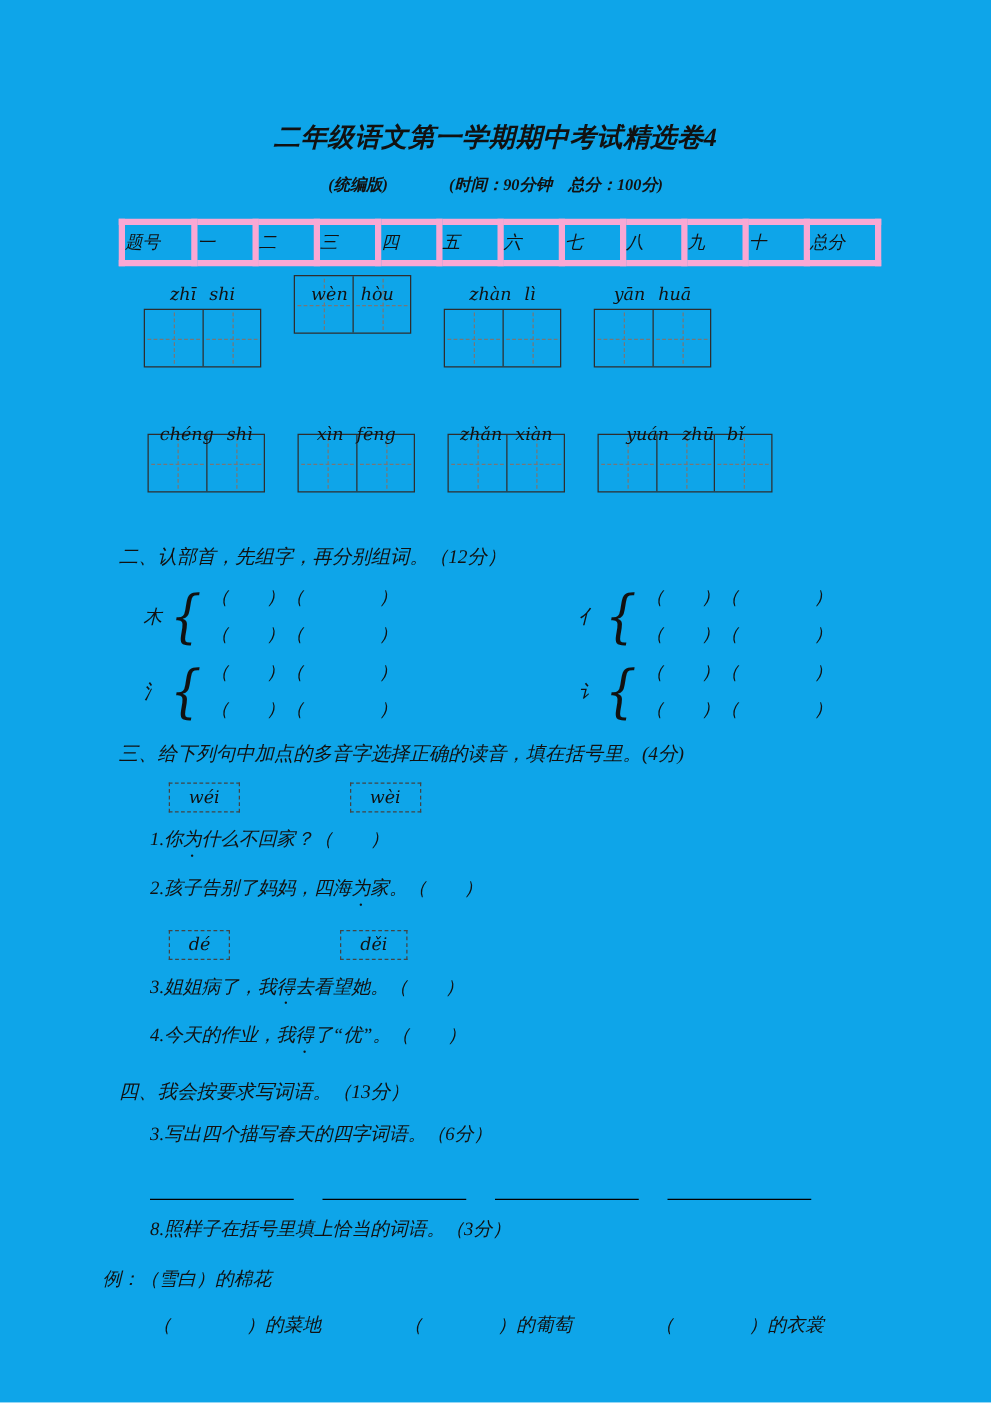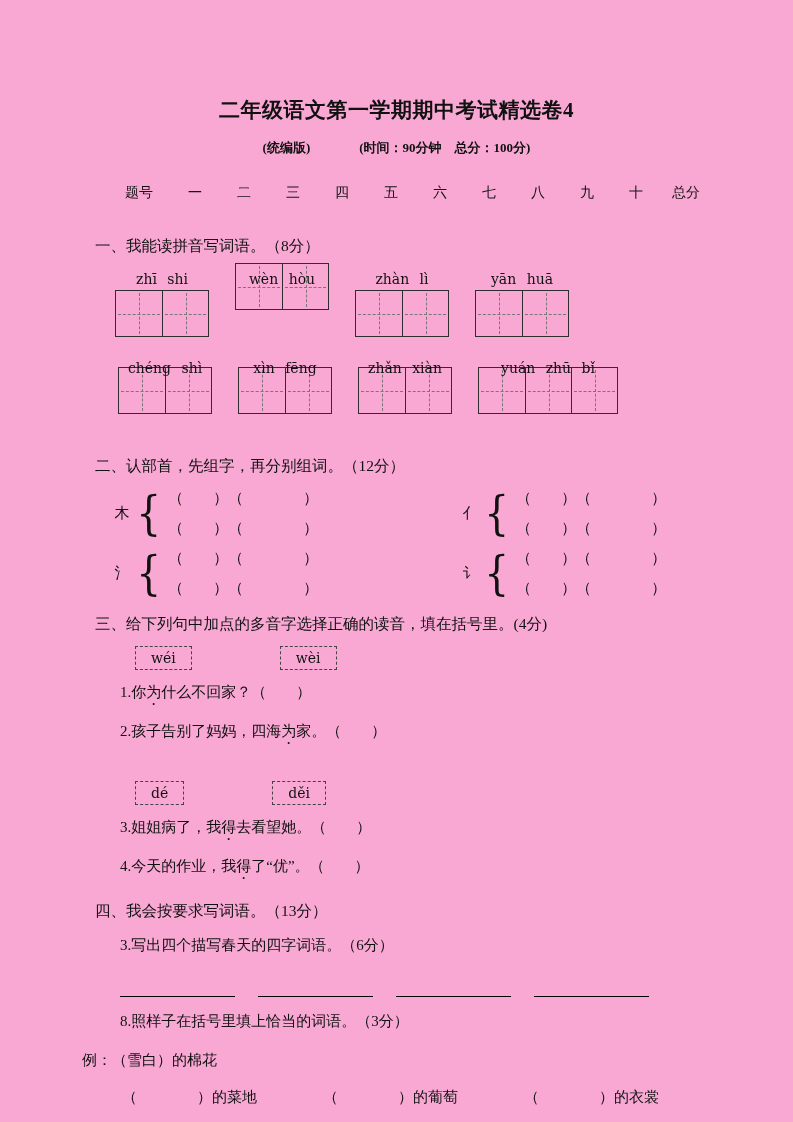--- a/index.html
+++ b/index.html
@@ -2,58 +2,58 @@
 <html><head>
 <meta charset="utf-8">
 <style>
   * { margin:0; padding:0; box-sizing:border-box; }
   html,body { background:#ffffff; }
   body {
     width:793px; height:1122px;
     font-family:"Liberation Serif","DejaVu Serif",serif;
     color:#111111;
   }
-  .page { position:relative; width:793px; height:1122px; padding-top:96px; overflow:hidden; background:#f9a8d4; }
+  .page { position:relative; width:793px; height:1122px; padding-top:96px; overflow:hidden; background:#0ea5e9;font-style:italic; }
 
   .title { text-align:center; font-size:21px; font-weight:bold; letter-spacing:0.5px; }
   .subhead { display:flex; justify-content:center; gap:49px; margin-top:15px; font-size:13px; font-weight:bold; }
 
   .score-table { border-collapse:collapse; margin:18px 0 0 95px; table-layout:fixed; width:605px; }
-  .score-table td { border:3px solid #f9a8d4; text-align:right; vertical-align:middle; font-size:14px; height:33px; font-weight:normal; }
+  .score-table td { border:5px solid #f9a8d4; text-align:left; vertical-align:middle; font-size:14px; height:33px; font-weight:normal; }
   .score-table tr.score-row td { height:37px; }
 
   .sec-title { font-size:15.5px; margin-left:95px; line-height:20px; }
   .mt-s1 { margin-top:25px; }
   .mt-s2 { margin-top:42px; }
   .mt-s3 { margin-top:14px; }
   .mt-s4 { margin-top:18px; }
 
   .py-row { display:flex; gap:26px; margin-left:115px; align-items:flex-start; }
   .py-row1 { margin-top:12px; }
-  .py-row2 { margin-top:20px; margin-left:118px; }
+  .py-row2 { margin-top:43px; margin-left:118px; }
   .py-group { display:flex; flex-direction:column; align-items:center; }
   .py-label { font-family:"DejaVu Serif","Liberation Serif",serif; font-size:14px; word-spacing:6px; height:22px; line-height:22px; position:relative; z-index:2; white-space:pre; }
   .tian-grid { display:flex; border:1.6px solid #2e2e2e; background:transparent; }
   .py-row2 .tian-grid { margin-top:-12px; }
   .raised { margin-top:-27px; }
   .tcell { width:46px; height:45px; position:relative; border-left:1.2px solid #2e2e2e; }
   .tcell:first-child { border-left:none; }
   .tcell::before { content:""; position:absolute; left:2px; right:2px; top:50%; border-top:1px dashed #777; }
   .tcell::after { content:""; position:absolute; top:2px; bottom:2px; left:50%; border-left:1px dashed #777; }
 
   .sec2-grid { display:grid; grid-template-columns:348px auto; row-gap:6px; margin:10px 0 0 112px; }
   .radical-item { display:flex; align-items:center; }
   .radical { min-width:20px; text-align:center; font-size:15px; }
   .brace { font-size:46px; line-height:54px; font-family:"DejaVu Serif",serif; margin:0 5px 0 2px; transform:scaleX(0.85); display:inline-block; }
   .paren-lines { display:flex; flex-direction:column; gap:8px; }
   .paren-line { font-size:15px; line-height:22px; }
 
   .opt-row { display:flex; margin-left:135px; margin-top:12px; }
   .opt-row .opt-box:nth-child(2) { margin-left:88px; }
-  .opt-row2 { margin-top:33px; }
+  .opt-row2 { margin-top:16px; }
   .opt-box { border:1.2px dashed #444; padding:3px 15px; font-size:14px; font-family:"DejaVu Serif","Liberation Serif",serif; }
   .sentence { margin:11px 0 0 120px; font-size:15px; line-height:22px; }
   .dot-char {
     text-emphasis:filled dot; text-emphasis-position:under left;
     -webkit-text-emphasis:filled dot; -webkit-text-emphasis-position:under;
   }
 
   .sub-item { margin:14px 0 0 120px; font-size:15px; line-height:20px; }
   .blank-row { display:flex; gap:23px; margin:28px 0 0 120px; }
   .blank { width:115px; height:14px; border-bottom:1px solid #000; }
@@ -98,21 +98,20 @@
         <td>六</td>
         <td>七</td>
         <td>八</td>
         <td>九</td>
         <td>十</td>
         <td>总分</td>
       </tr>
     </tbody>
   </table>
 
-  <div class="sec-title mt-s1">一、我能读拼音写词语。（8分）</div>
 
   <div class="py-row py-row1">
     <div class="py-group">
       <div class="py-label">zhī shi</div>
       <div class="tian-grid">
         <div class="tcell"></div>
         <div class="tcell"></div>
       </div>
     </div>
     <div class="py-group">

